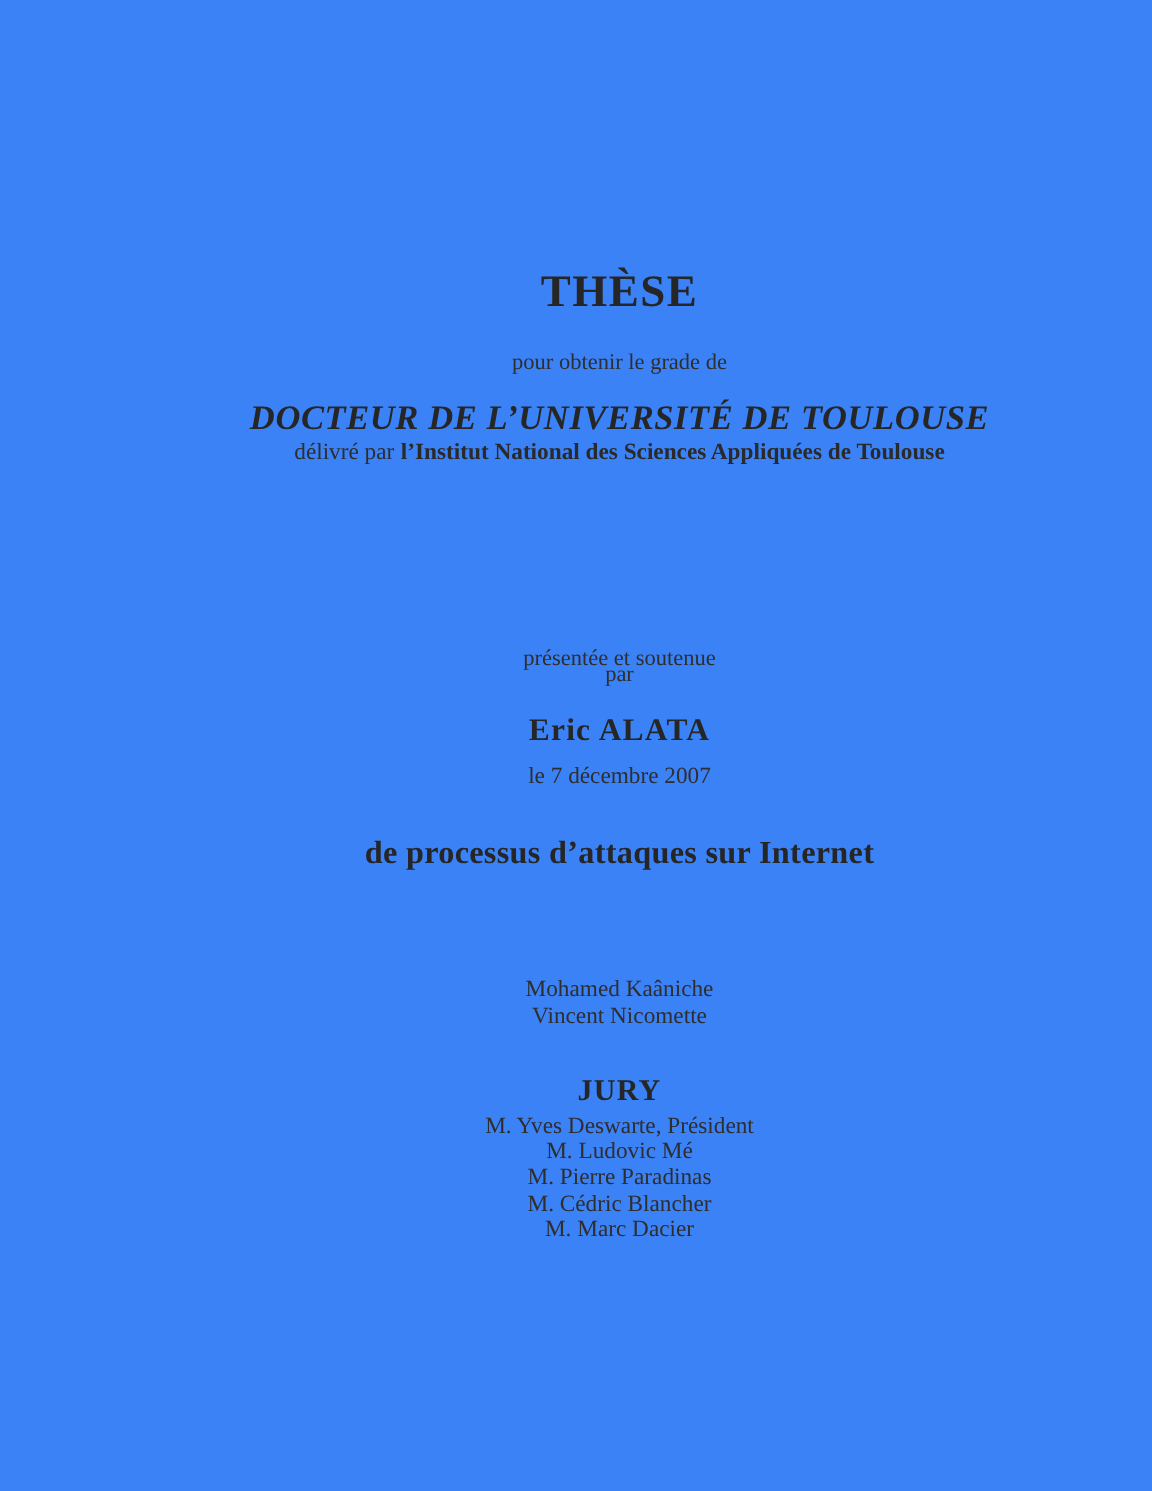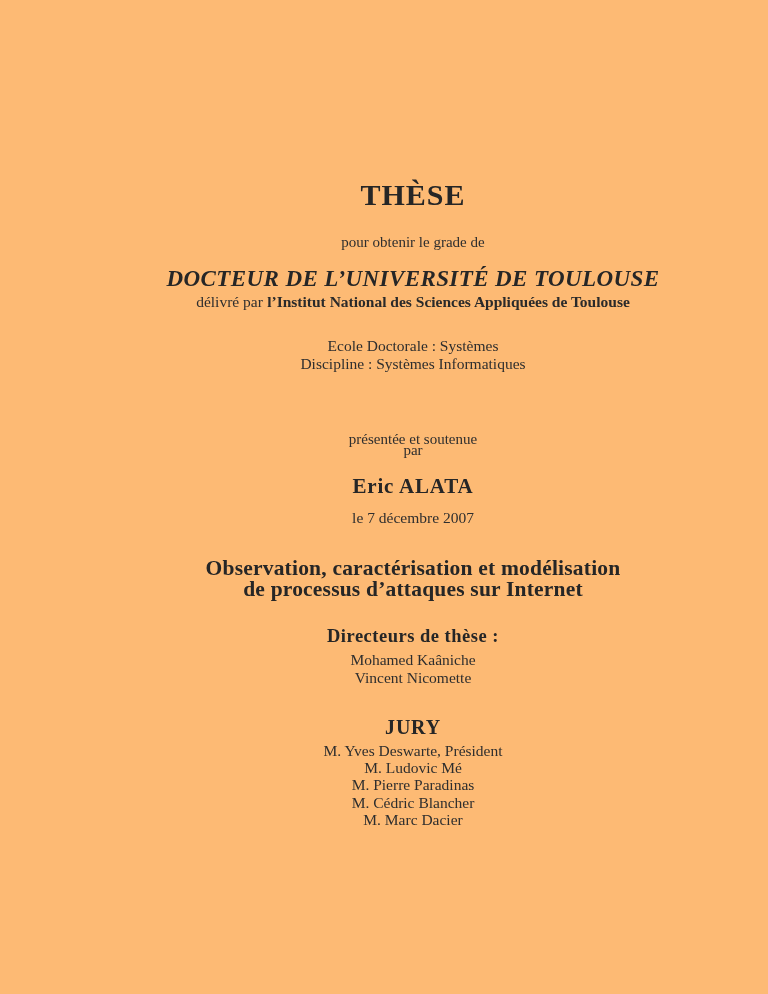--- a/index.html
+++ b/index.html
@@ -4,21 +4,21 @@
 <style>
   html, body {
     margin: 0;
     padding: 0;
     background: #ffffff;
   }
   .page {
     position: relative;
     width: 768px;
     height: 994px;
-    background: #fdba74;
+    background: #3b82f6;
     font-family: "Liberation Serif", "DejaVu Serif", serif;
     color: #2e2e2e;
     overflow: hidden;
   }
   
   .c {
     position: absolute;
     left: 58px;
     width: 710px;
     text-align: center;
@@ -118,39 +118,33 @@
   <div class="c heading-main">THÈSE</div>
 
   <div class="c grade-intro">pour obtenir le grade de</div>
 
   <div class="c degree">DOCTEUR DE L’UNIVERSITÉ DE TOULOUSE</div>
 
   <div class="c delivered">
     <span class="prefix">délivré par</span><span class="inst">l’Institut National des Sciences Appliquées de Toulouse</span>
   </div>
 
-  <div class="c school">
-    <div>Ecole Doctorale : Systèmes</div>
-    <div>Discipline : Systèmes Informatiques</div>
-  </div>
 
   <div class="c presented">présentée et soutenue</div>
 
   <div class="c by-label">par</div>
 
   <div class="c author">Eric ALATA</div>
 
   <div class="c date">le 7 décembre 2007</div>
 
   <div class="c thesis-title">
-    <div>Observation, caractérisation et modélisation</div>
     <div>de processus d’attaques sur Internet</div>
   </div>
 
-  <div class="c directors-heading">Directeurs de thèse :</div>
 
   <div class="c jury-heading">JURY</div>
 
   <div class="c directors-names">
     <div>Mohamed Kaâniche</div>
     <div>Vincent Nicomette</div>
   </div>
 
   <div class="c jury-list-wrap">
     <div class="jury-list">

